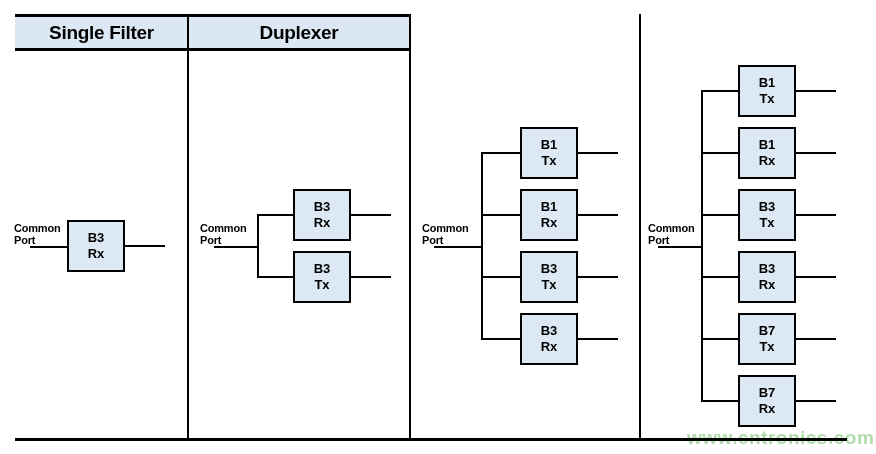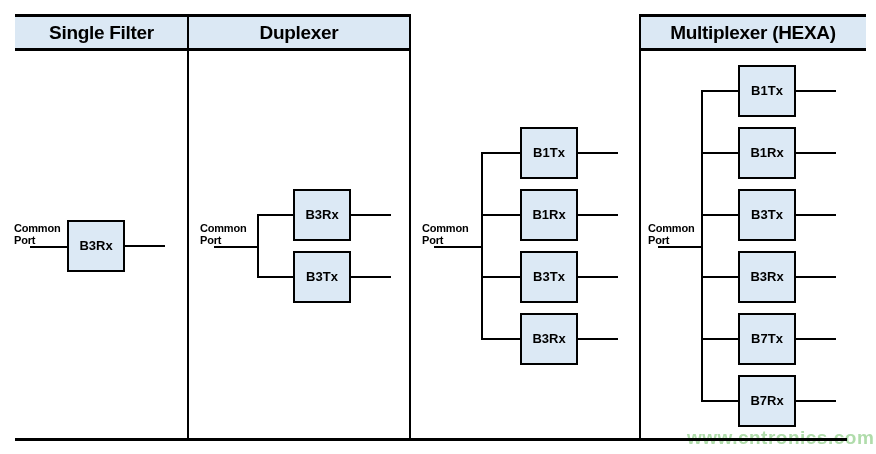--- a/index.html
+++ b/index.html
@@ -13,41 +13,40 @@
     background:#dbe8f4;
     display:flex;align-items:center;justify-content:center;
     font-size:19px;font-weight:bold;letter-spacing:-0.3px;
     z-index:2;
   }
   .vline,.hline,.busline{position:absolute;background:#000;z-index:3;}
   .divider{position:absolute;top:14px;height:427px;width:2.5px;background:#000;z-index:4;}
   .fbox{
     position:absolute;width:58px;height:52px;box-sizing:border-box;
     border:2.5px solid #000;background:#dce9f5;
-    display:flex;flex-direction:row;align-items:center;justify-content:center;
+    display:flex;flex-direction:column;align-items:center;justify-content:center;
     font-size:13px;line-height:16px;font-weight:bold;z-index:3;
   }
   .common-label{
     position:absolute;width:62px;font-size:11px;line-height:12px;font-weight:bold;
     letter-spacing:-0.2px;z-index:3;
   }
   #watermark{
     position:absolute;left:687px;top:427px;font-size:19px;font-weight:bold;
     letter-spacing:0.5px;z-index:1;
   }
   #bottom-line{position:absolute;z-index:2;}
 </style>
 </head>
 <body>
 
 <div id="stage">
 
   <div class="hdr-cell" style="left:188px;width:222px;">Duplexer</div>
   <div class="hdr-cell" style="left:15px;width:173px;">Single Filter</div>
-  <div class="hdr-cell" style="left:640px;width:226px;">Multiplexer (HEXA)</div>
 
   <div class="divider" style="left:186.5px;"></div>
   <div class="divider" style="left:408.5px;"></div>
   <div class="divider" style="left:638.5px;"></div>
 
   <div id="bottom-line" class="hline" style="left:15px;top:438px;width:832px;height:2.5px;"></div>
 
   <div id="watermark" style="color: rgb(176, 220, 171);">www.cntronics.com</div>
 
   <div id="diagram">

